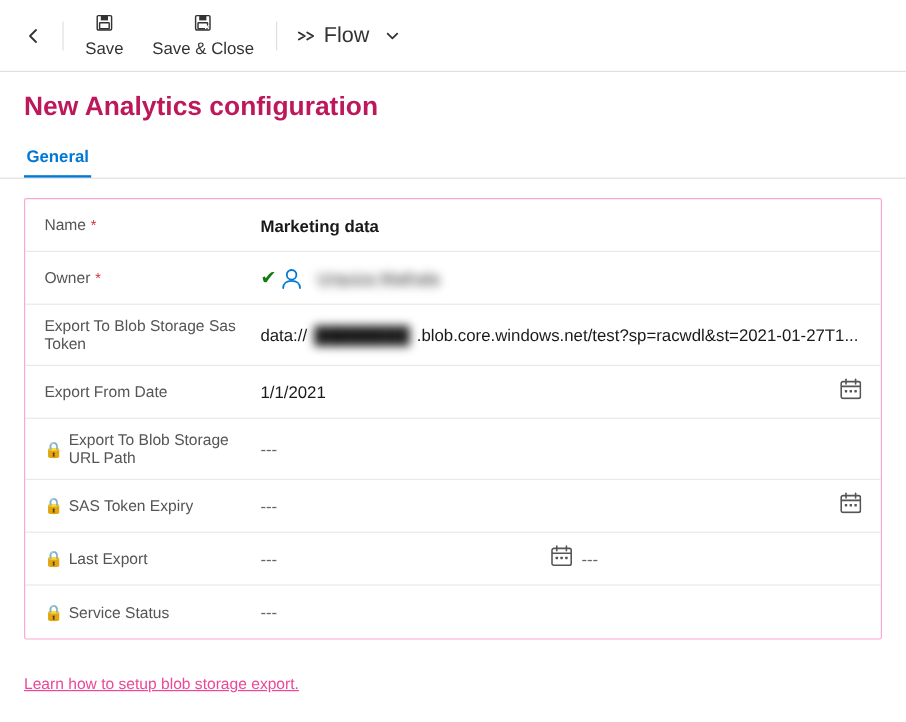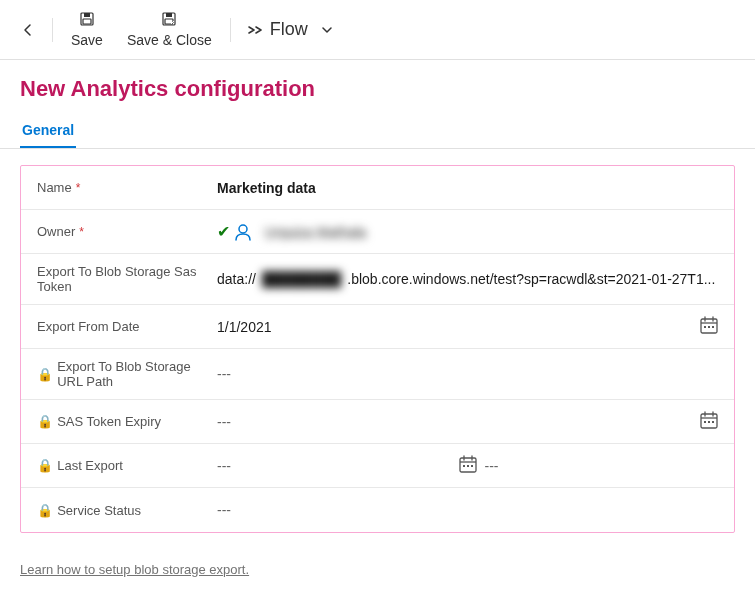--- a/index.html
+++ b/index.html
@@ -168,21 +168,21 @@
       color: #555;
       font-size: 16px;
       cursor: pointer;
     }
 
     
     .form-footer {
       padding: 12px 20px 16px 20px;
     }
     .learn-link {
-      color: #737373;
+      color: #ec4899;
       font-size: 13px;
       text-decoration: underline;
       cursor: pointer;
     }
 
     
     .flow-btn-group {
       display: flex;
       align-items: center;
     }

